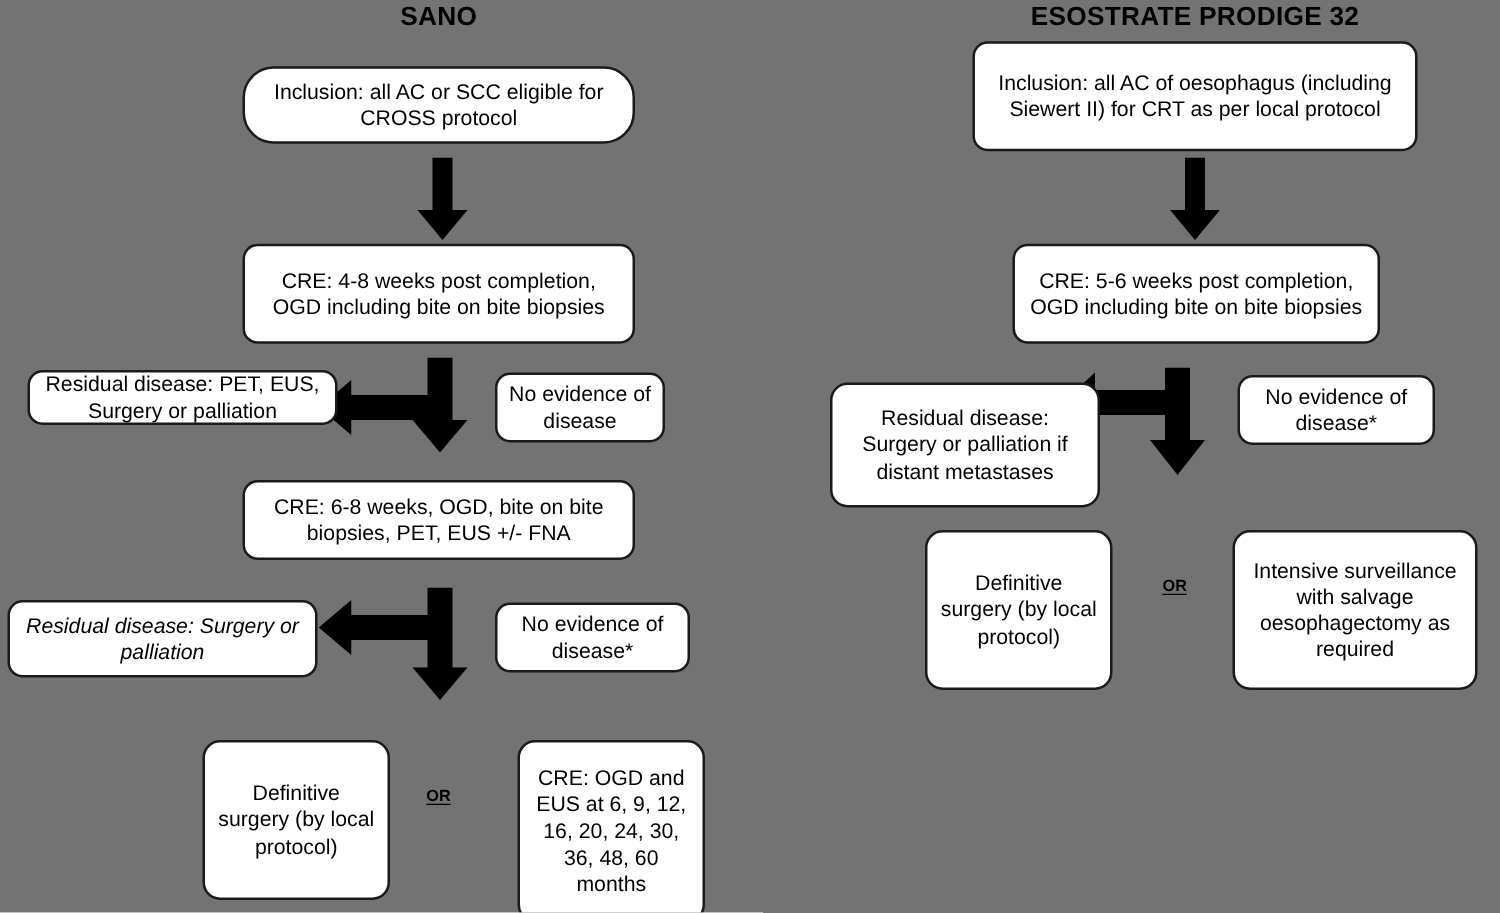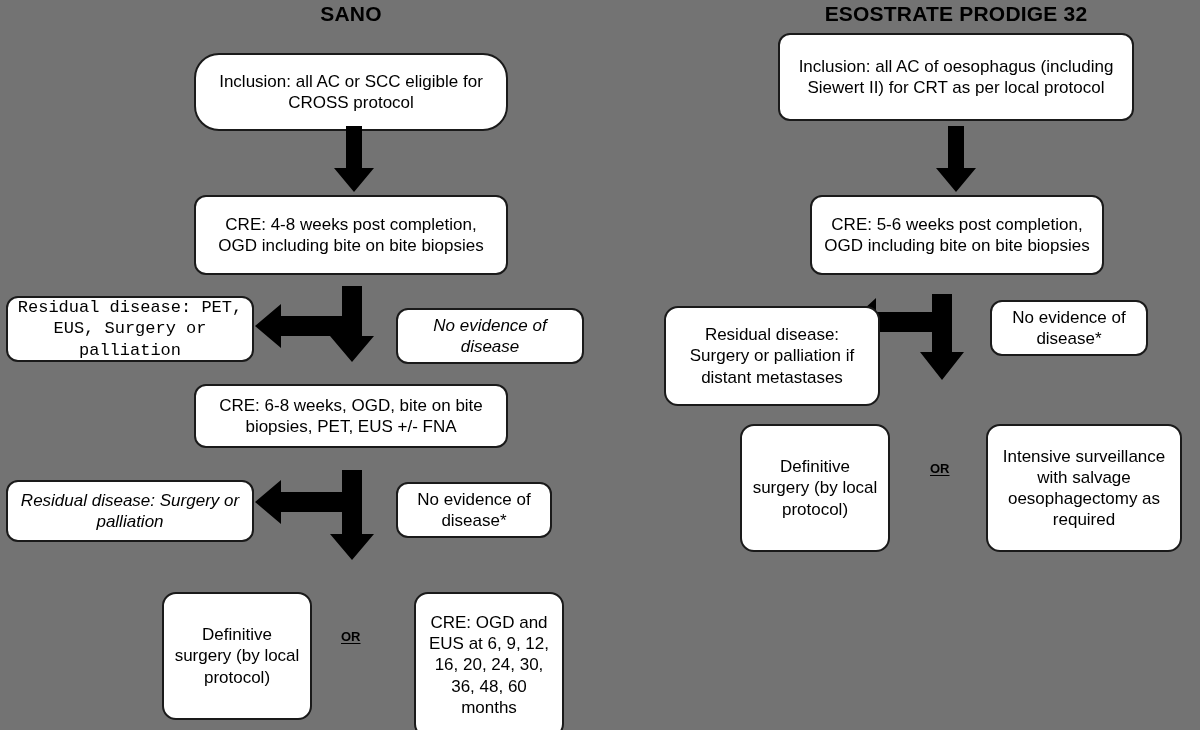--- a/index.html
+++ b/index.html
@@ -54,42 +54,42 @@
   .arrow { position: absolute; }
   .arrow svg { display: block; }
 </style>
 </head>
 <body>
 
 <div id="canvas">
 
   <div class="title" style="left:194px; top:2px; width:314px;">SANO</div>
 
-  <div class="node" style="left:194px; top:53px; width:314px; height:78px;border-radius:25px;">Inclusion: all AC or SCC eligible for CROSS protocol</div>
+  <div class="node" style="left:194px; top:53px; width:314px; height:62px;border-radius:25px;">Inclusion: all AC or SCC eligible for CROSS protocol</div>
 
   <div class="arrow" style="left:330px; top:126px; width:48px; height:68px;">
     <svg width="48" height="68" viewBox="0 0 48 68">
       <polygon points="16,0 32,0 32,42 44,42 24,66 4,42 16,42" fill="#000000"></polygon>
     </svg>
   </div>
 
   <div class="node" style="left:194px; top:195px; width:314px; height:80px;">CRE: 4-8 weeks post completion, OGD including bite on bite biopsies</div>
 
   <div class="arrow" style="left:255px; top:286px; width:120px; height:78px;">
     <svg width="120" height="78" viewBox="0 0 120 78">
 
       <polygon points="87,0 107,0 107,50 119,50 97,76 75,50 87,50" fill="#000000"></polygon>
 
       <polygon points="97,30 97,50 26,50 26,62 0,40 26,18 26,30" fill="#000000"></polygon>
     </svg>
   </div>
 
-  <div class="node" style="left:6px; top:296px; width:248px; height:66px;font-family:Liberation Mono, monospace;">Residual disease: PET, EUS, Surgery or palliation</div>
+  <div class="node" style="left:22px; top:296px; width:248px; height:44px;">Residual disease: PET, EUS, Surgery or palliation</div>
 
-  <div class="node" style="left:396px; top:308px; width:188px; height:56px;font-style:italic;">No evidence of disease</div>
+  <div class="node" style="left:396px; top:298px; width:136px; height:56px;">No evidence of disease</div>
 
   <div class="node" style="left:194px; top:384px; width:314px; height:64px;">CRE: 6-8 weeks, OGD, bite on bite biopsies, PET, EUS +/- FNA</div>
 
   <div class="arrow" style="left:255px; top:470px; width:120px; height:92px;">
     <svg width="120" height="92" viewBox="0 0 120 92">
       <polygon points="87,0 107,0 107,64 119,64 97,90 75,64 87,64" fill="#000000"></polygon>
       <polygon points="97,22 97,42 26,42 26,54 0,32 26,10 26,22" fill="#000000"></polygon>
     </svg>
   </div>
 

